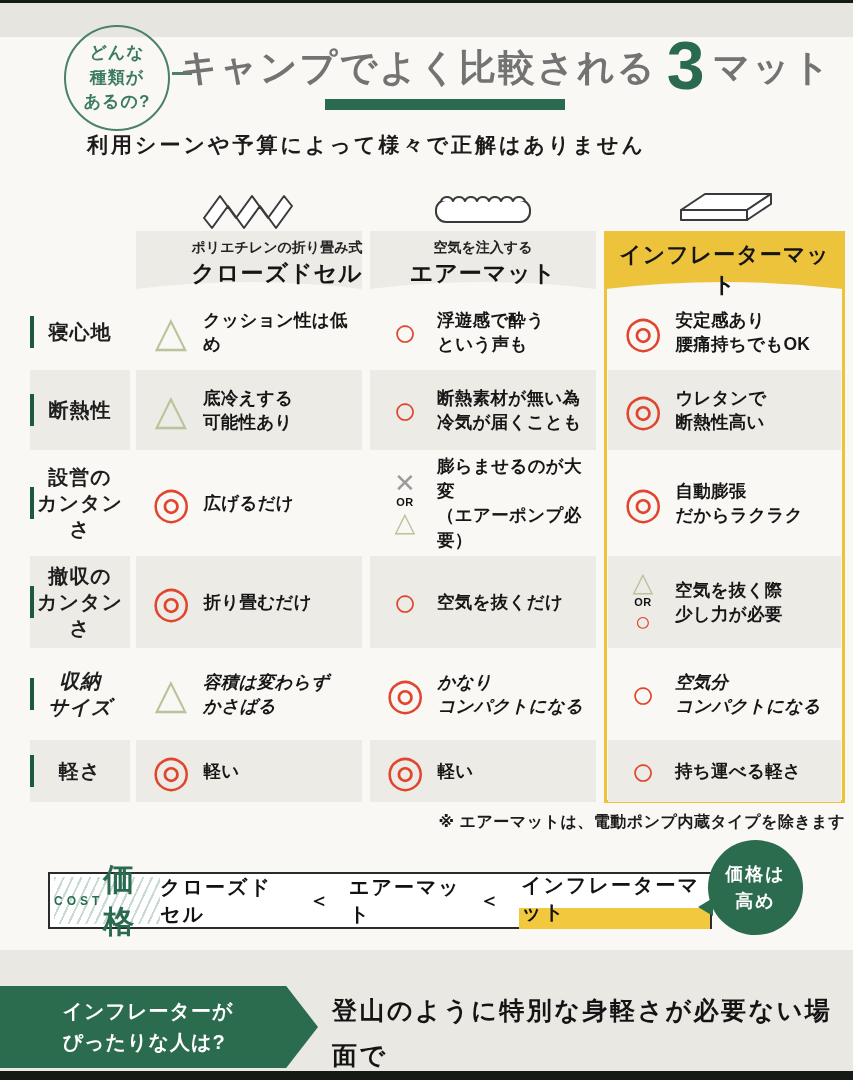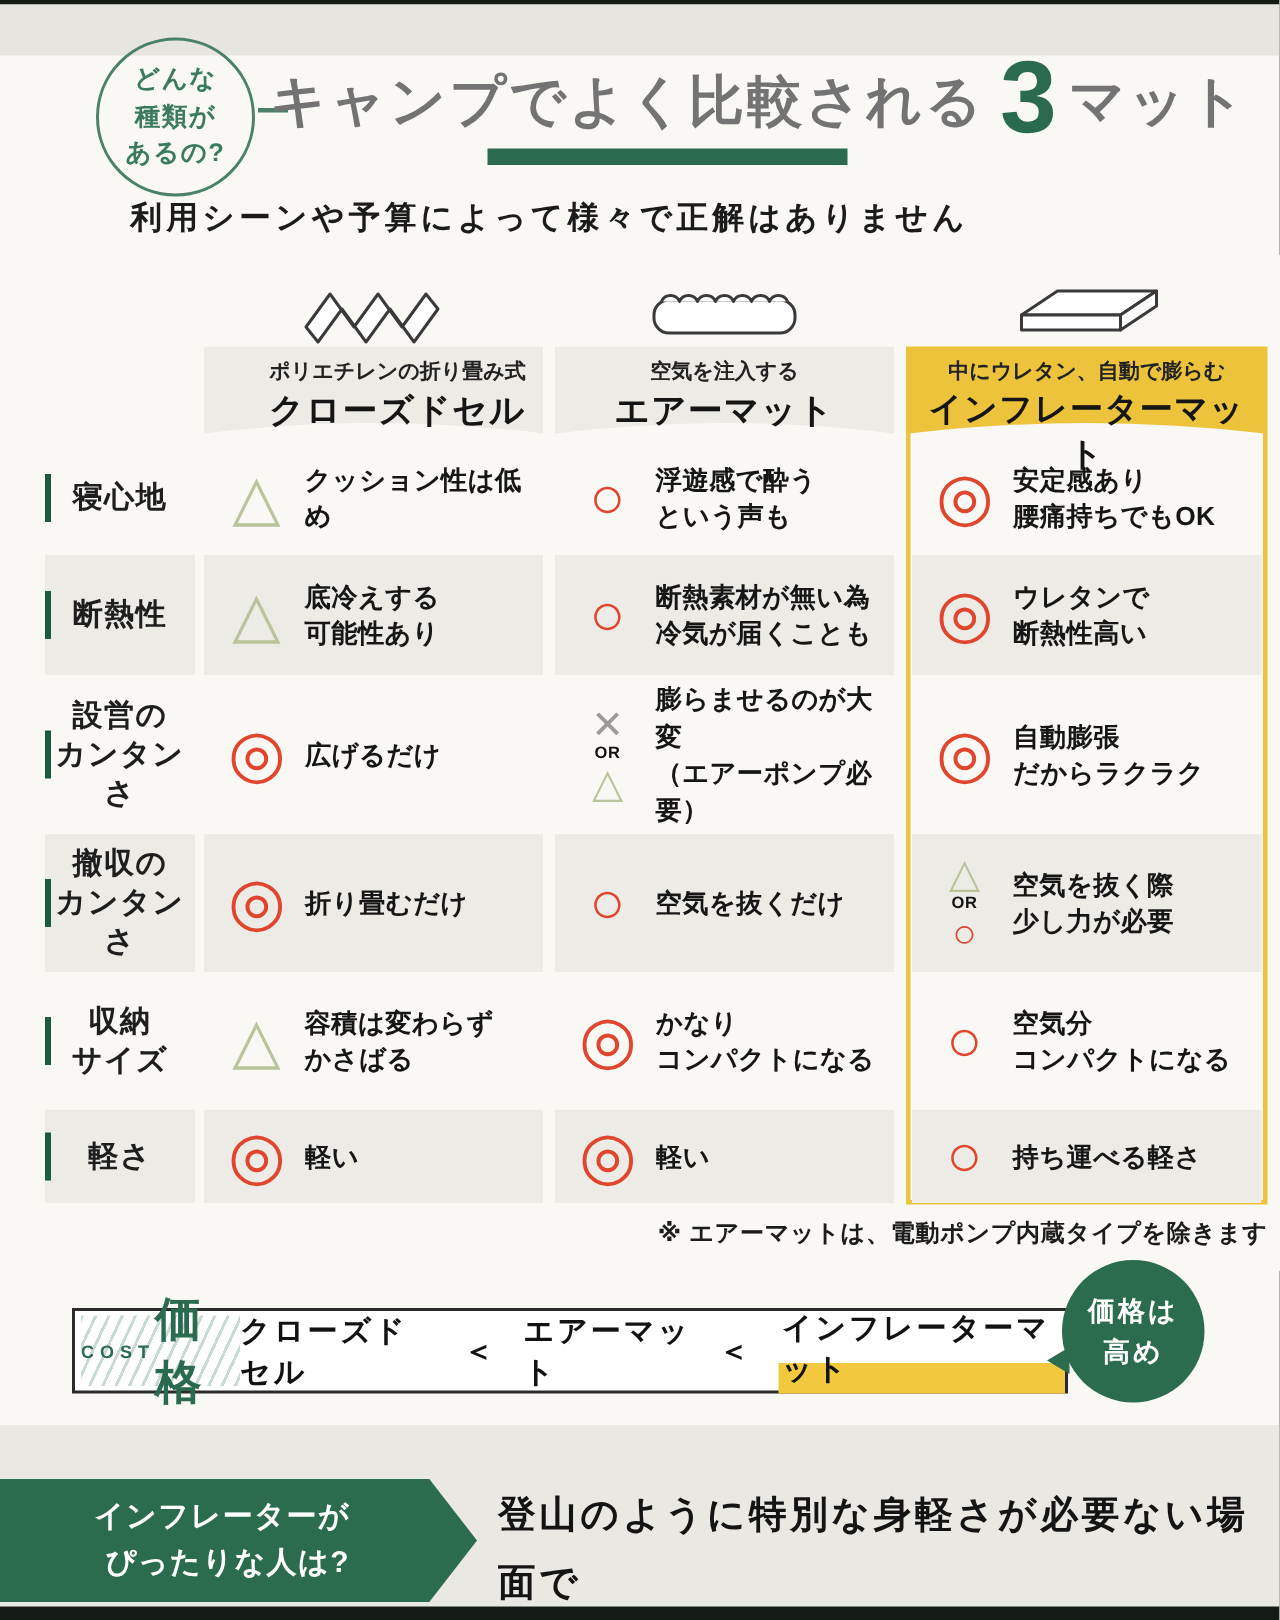--- a/index.html
+++ b/index.html
@@ -35,21 +35,21 @@
   .hdr-text.c3 .hdr-name{ font-size:22px; }
   .yellow-frame{ position:absolute; left:604px; top:231px; width:241px; height:572px;
                  border:3px solid #edc33c; z-index:1; }
   .yellow-head{ position:absolute; left:-1px; top:-1px; width:237px; height:64px; }
 
   
   .table{ position:absolute; left:30px; top:300px; width:815px; z-index:2; }
   .row{ display:flex; margin-bottom:6px; }
   .row:nth-child(1){ height:64px; } .row:nth-child(2){ height:80px; }
   .row:nth-child(3){ height:94px; } .row:nth-child(4){ height:92px; }
-  .row:nth-child(5){ height:80px; } .row:nth-child(6){ height:62px; }
+  .row:nth-child(5){ height:80px;font-style:italic; } .row:nth-child(6){ height:62px; }
   .cell{ background:transparent; }
   .row.alt .cell{ background:#edebe6; }
   .c-label{ position:relative; width:100px; margin-right:6px; display:flex; align-items:center;
             justify-content:center; text-align:center; font-size:20px; font-weight:800;
             white-space:pre-line; line-height:1.3; letter-spacing:1px; }
   .c-label::before{ content:""; position:absolute; left:0; top:50%; transform:translateY(-50%);
                     width:4px; height:32px; background:#1c5a40; }
   .c-rate{ display:flex; align-items:center; padding-left:16px; }
   .c-1{ width:226px; margin-right:8px; } .c-2{ width:226px; margin-right:12px; } .c-3{ width:233px; }
   .r-text{ font-size:17.5px; font-weight:bold; white-space:pre-line; line-height:1.4;
@@ -84,21 +84,21 @@
                 background:#2b6b4e; color:#fff; display:flex; align-items:center; justify-content:center;
                 text-align:center; font-size:18px; font-weight:800; line-height:1.5;
                 white-space:pre-line; letter-spacing:2px; z-index:3; }
   .price-badge::before{ content:""; position:absolute; left:-10px; top:58px; width:0; height:0;
                 border-top:9px solid transparent; border-bottom:9px solid transparent;
                 border-right:15px solid #2b6b4e; }
 
   
   .rec-label{ position:absolute; left:0; top:986px; width:318px; height:82px; background:#2b6b4e;
               clip-path:polygon(0 0, 90% 0, 100% 50%, 90% 100%, 0 100%);
-              display:flex; align-items:center; justify-content:center; text-align:right;
+              display:flex; align-items:center; justify-content:center; text-align:left;
               color:#fff; font-size:20px; font-weight:800; line-height:1.55;
               white-space:pre-line; letter-spacing:1px; padding-right:22px; }
   .rec-text{ position:absolute; left:332px; top:988px; width:521px; font-size:25px; font-weight:800;
              letter-spacing:2.5px; line-height:45px; white-space:pre-line; color:#141414; }
 
   svg .ln{ fill:#fff; stroke:#3a3a3a; stroke-width:2; stroke-linejoin:round; }
 </style>
 </head>
 <body>
 
@@ -138,30 +138,29 @@
   <svg class="hdr-shape" style="left:370px;width:226px" viewBox="0 0 226 66" preserveAspectRatio="none">
     <path d="M0,0 H226 V58 Q113,44 0,58 Z" fill="#edebe6"></path>
   </svg>
 
   <div class="yellow-frame">
     <svg class="yellow-head" viewBox="0 0 237 64" preserveAspectRatio="none">
       <path d="M0,0 H237 V56 Q118,42 0,56 Z" fill="#edc33c"></path>
     </svg>
   </div>
 
-  <div class="hdr-text" style="left:132px;width:266px">
+  <div class="hdr-text" style="left:144px;width:266px">
     <div class="hdr-tag">ポリエチレンの折り畳み式</div>
     <div class="hdr-name">クローズドセル</div>
   </div>
   <div class="hdr-text" style="left:370px;width:226px">
     <div class="hdr-tag">空気を注入する</div>
     <div class="hdr-name">エアーマット</div>
   </div>
   <div class="hdr-text c3" style="left:608px;width:233px">
-    <div class="hdr-tag">中にウレタン、自動で膨らむ</div>
     <div class="hdr-name">インフレーターマット</div>
   </div>
 
   <div class="table">
 
     <div class="row">
       <div class="cell c-label">寝心地</div>
       <div class="cell c-rate c-1">
         <span class="mark">
             <span class="m-glyph g-triangle">△</span>

